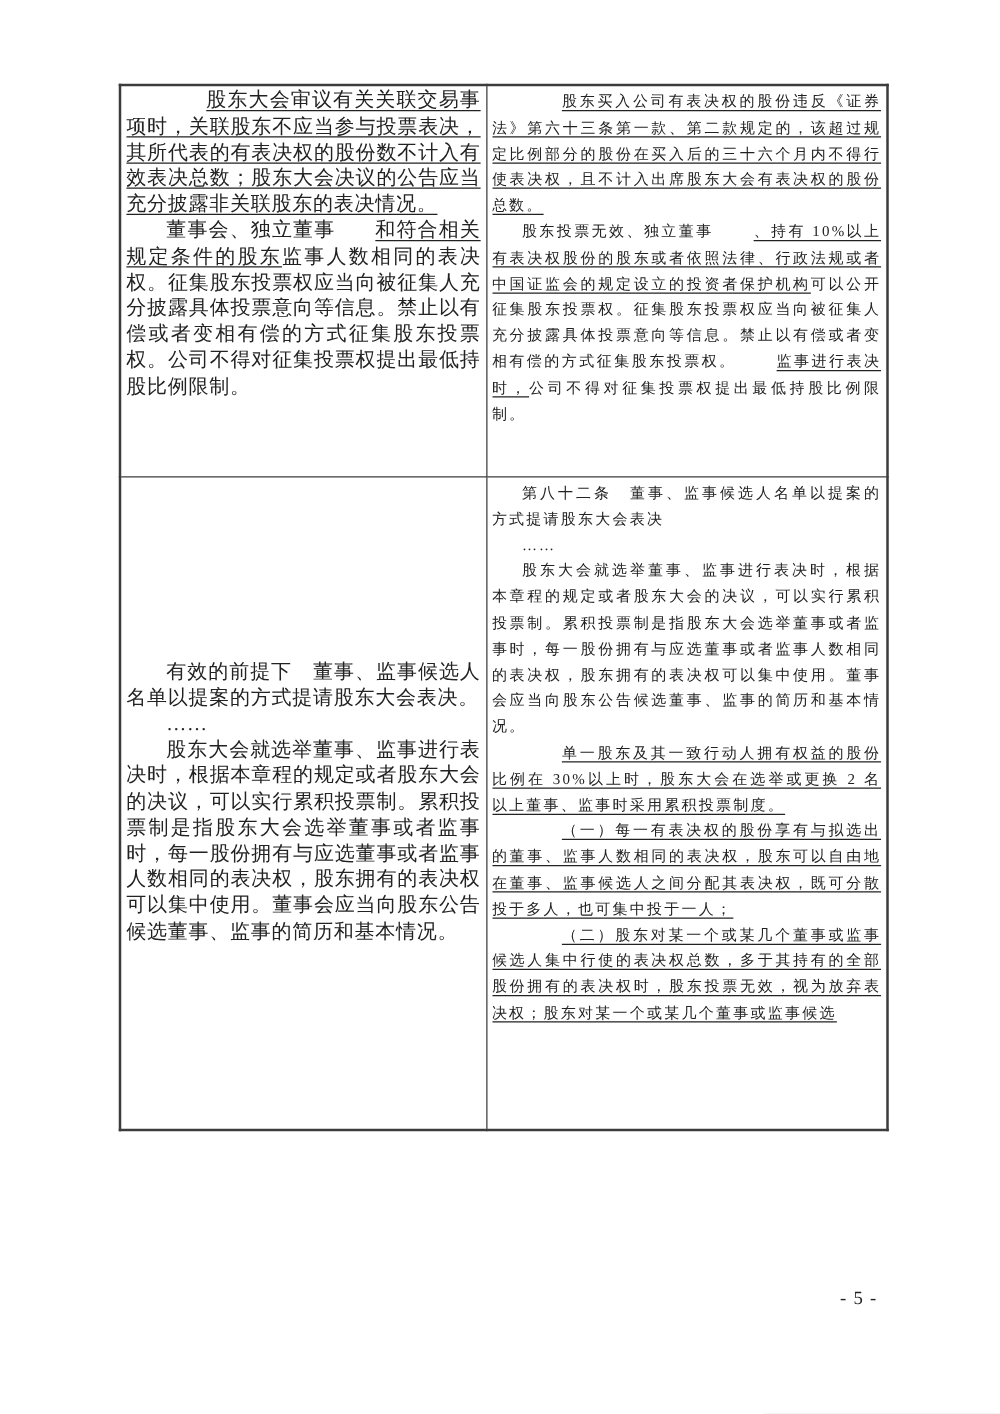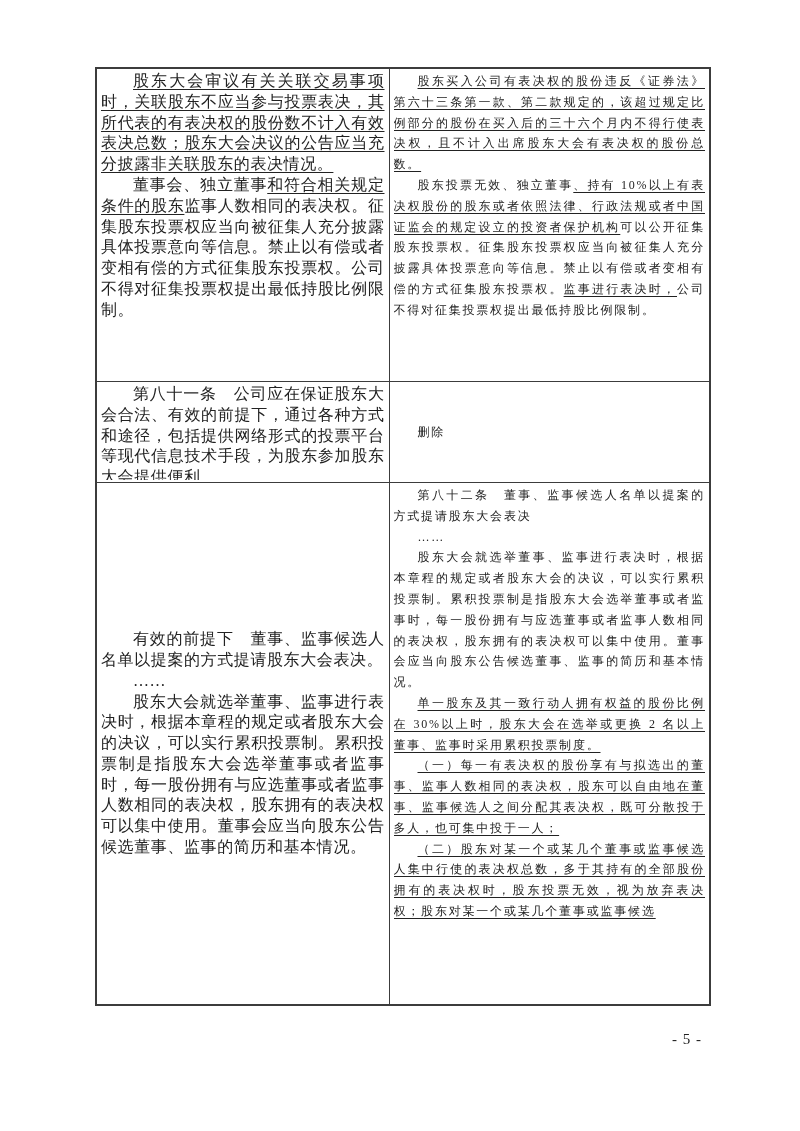--- a/index.html
+++ b/index.html
@@ -56,20 +56,21 @@
   }
   .col-r {
     font-size: 12px;
     line-height: 20.8px;
     letter-spacing: 1.8px;
   }
   .u {
     text-decoration: underline;
     text-decoration-thickness: 1px;
     text-underline-offset: 3px;
+    margin-left: 32px;
   }
   .page-number {
     position: absolute;
     top: 1031px;
     right: 98px;
     font-size: 15px;
     letter-spacing: 1px;
     color: #222222;
   }
 </style>
@@ -91,32 +92,20 @@
               <p><span>董事会、独立董事</span><span class="u">和符合相关规定条件的股东</span><span>监事人数相同的表决权。征集股东投票权应当向被征集人充分披露具体投票意向等信息。禁止以有偿或者变相有偿的方式征集股东投票权。公司不得对征集投票权提出最低持股比例限制。</span></p>
             </div>
         </td>
         <td class="col-r">
           <div class="cell-inner">
               <p><span class="u">股东买入公司有表决权的股份违反《证券法》第六十三条第一款、第二款规定的，该超过规定比例部分的股份在买入后的三十六个月内不得行使表决权，且不计入出席股东大会有表决权的股份总数。</span></p>
               <p><span>股东投票无效、独立董事</span><span class="u">、持有 10%以上有表决权股份的股东或者依照法律、行政法规或者中国证监会的规定设立的投资者保护机构</span><span>可以公开征集股东投票权。征集股东投票权应当向被征集人充分披露具体投票意向等信息。禁止以有偿或者变相有偿的方式征集股东投票权。</span><span class="u">监事进行表决时，</span><span>公司不得对征集投票权提出最低持股比例限制。</span></p>
             </div>
         </td>
       </tr>
-      <tr class="r2">
-        <td class="col-l">
-          <div class="cell-inner">
-              <p><span>第八十一条　公司应在保证股东大会合法、有效的前提下，通过各种方式和途径，包括提供网络形式的投票平台等现代信息技术手段，为股东参加股东大会提供便利。</span></p>
-            </div>
-        </td>
-        <td class="col-r center">
-          <div class="cell-inner">
-              <p><span>删除</span></p>
-            </div>
-        </td>
-      </tr>
       <tr class="r3">
         <td class="col-l center">
           <div class="cell-inner">
               <p><span>有效的前提下　董事、监事候选人名单以提案的方式提请股东大会表决。</span></p>
               <p><span>……</span></p>
               <p><span>股东大会就选举董事、监事进行表决时，根据本章程的规定或者股东大会的决议，可以实行累积投票制。累积投票制是指股东大会选举董事或者监事时，每一股份拥有与应选董事或者监事人数相同的表决权，股东拥有的表决权可以集中使用。董事会应当向股东公告候选董事、监事的简历和基本情况。</span></p>
             </div>
         </td>
         <td class="col-r">
           <div class="cell-inner">

